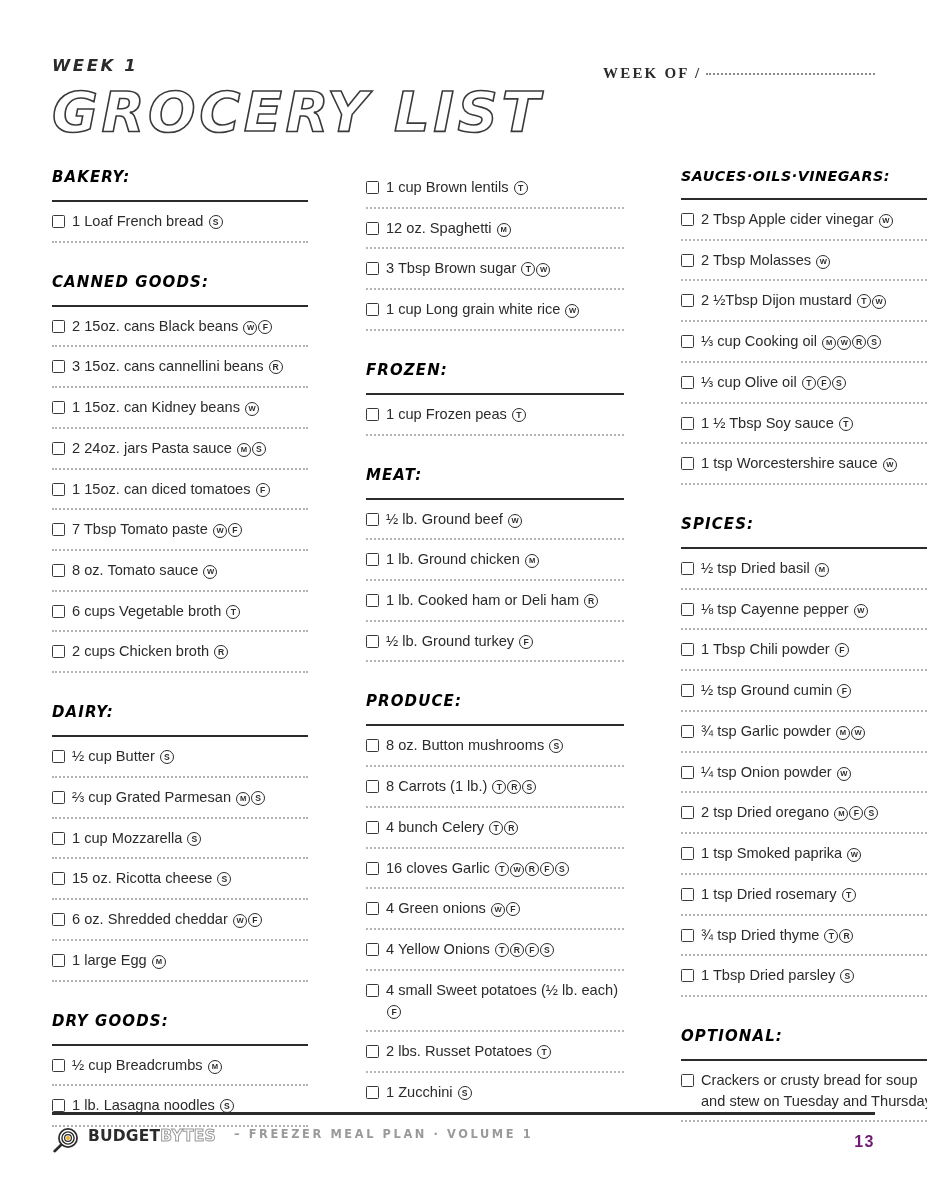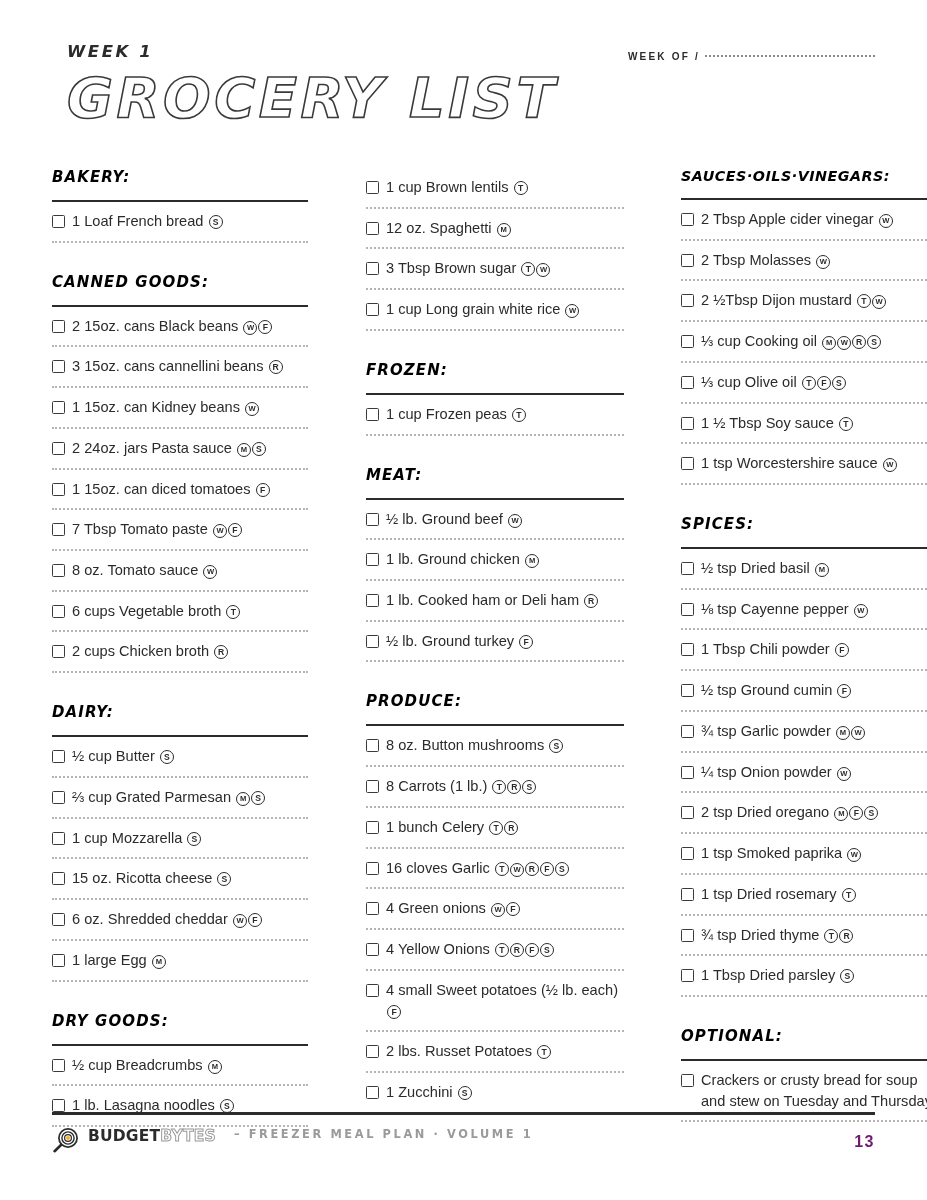--- a/index.html
+++ b/index.html
@@ -18,24 +18,23 @@
   .page {
     position: absolute;
     inset: 0;
     padding: 0;
   }
 
   
   .header {
     position: absolute;
     left: 52px;
-    top: 42px;
+    top: 56px;
     right: 52px;
     height: 110px;
-    margin-left: 15px;
   }
   .week-label {
     font-family: "DejaVu Sans", sans-serif;
     font-style: italic;
     font-weight: bold;
     font-size: 16.5px;
     letter-spacing: 2.6px;
     color: #2b2b2b;
     margin: 0;
     padding: 0;
@@ -56,23 +55,23 @@
     position: absolute;
     right: 0;
     top: 9px;
     display: flex;
     align-items: baseline;
     gap: 5px;
     width: 272px;
     justify-content: flex-end;
   }
   .week-of-label {
-    font-family: Liberation Sans, sans-serif;
-    font-weight: bold;
-    font-size: 10px;
+    font-family: Liberation Serif, serif;
+    font-weight: bold;
+    font-size: 15px;
     letter-spacing: 2.2px;
     color: #2b2b2b;
     white-space: nowrap;
   }
   .week-of-line {
     flex: 1;
     border-bottom: 2.4px dotted #8a8a8a;
     height: 1px;
     position: relative;
     top: -3px;
@@ -402,21 +401,21 @@
               <li>
                 <span class="checkbox"></span>
                 <span class="item-body"><span class="item-text">8 oz. Button mushrooms</span> <span class="badges"><span class="badge s">S</span></span></span>
               </li>
               <li>
                 <span class="checkbox"></span>
                 <span class="item-body"><span class="item-text">8 Carrots (1 lb.)</span> <span class="badges"><span class="badge t">T</span><span class="badge r">R</span><span class="badge s">S</span></span></span>
               </li>
               <li>
                 <span class="checkbox"></span>
-                <span class="item-body"><span class="item-text">1 bunch Celery</span> <span class="badges"><span class="badge t">T</span><span class="badge r">R</span></span></span>
+                <span class="item-body"><span class="item-text">4 bunch Celery</span> <span class="badges"><span class="badge t">T</span><span class="badge r">R</span></span></span>
               </li>
               <li>
                 <span class="checkbox"></span>
                 <span class="item-body"><span class="item-text">16 cloves Garlic</span> <span class="badges"><span class="badge t">T</span><span class="badge w">W</span><span class="badge r">R</span><span class="badge f">F</span><span class="badge s">S</span></span></span>
               </li>
               <li>
                 <span class="checkbox"></span>
                 <span class="item-body"><span class="item-text">4 Green onions</span> <span class="badges"><span class="badge w">W</span><span class="badge f">F</span></span></span>
               </li>
               <li>

